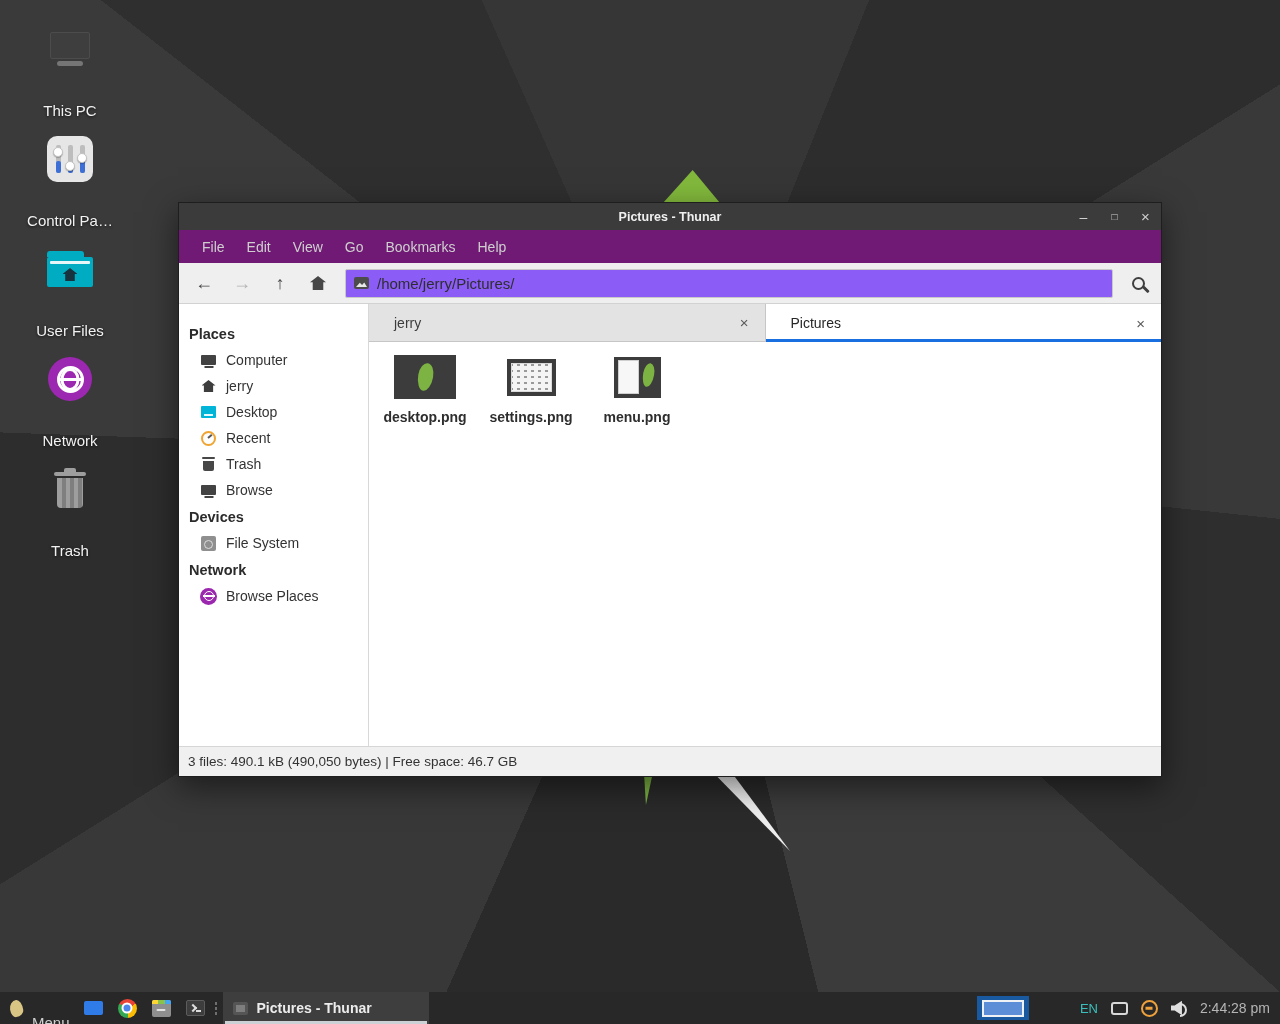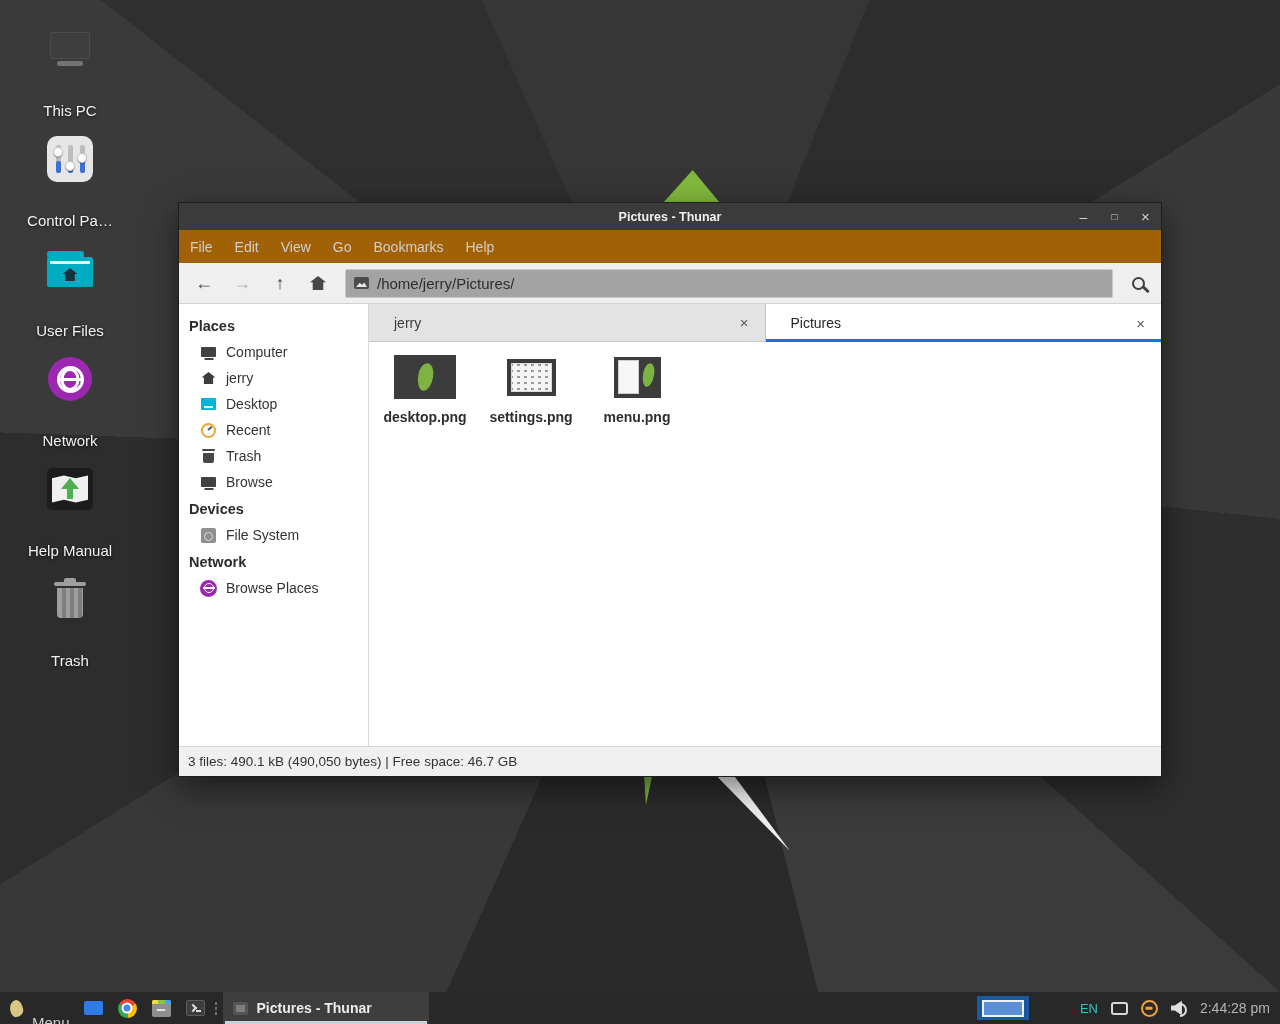--- a/index.html
+++ b/index.html
@@ -67,43 +67,43 @@
   .window { position:absolute; left:178px; top:202px; width:984px; height:575px;
     border:1px solid #1e1e1e; box-shadow:0 10px 30px rgba(0,0,0,.5); display:flex; flex-direction:column; background:#fff; }
   .titlebar { height:27px; background:#3b3b3b; display:flex; align-items:center; position:relative; flex:none; }
   .title { position:absolute; left:0; right:0; text-align:center; font-size:12.5px; font-weight:bold; color:#efefef; }
   .winbtns { margin-left:auto; display:flex; z-index:1; }
   .winbtn { width:31px; height:27px; display:flex; align-items:center; justify-content:center; color:#cfcfcf; cursor:default; }
   .winbtn.min { font-size:14px; }
   .winbtn.max { font-size:10px; }
   .winbtn.close { font-size:15px; }
 
-  .menubar { height:33px; background:#a16207; display:flex; align-items:flex-start; padding-left:0; flex:none; }
+  .menubar { height:33px; background:#701a75; display:flex; align-items:flex-start; padding-left:12px; flex:none; }
   .menuitem { padding:0 11px; font-size:14px; color:#cfcfcf; height:100%; display:flex; align-items:center; }
 
   .toolbar { height:41px; background:#efefef; border-bottom:1px solid #d2d2d2; display:flex; align-items:center; padding:0 6px; flex:none; }
   .navbtn { width:38px; height:31px; display:flex; align-items:center; justify-content:center;
     font-size:18px; font-weight:bold; color:#474747; }
   .navbtn.disabled { color:#b3b3b3; }
   .icon-house-tb { width:16px; height:14px; background:#474747; clip-path:polygon(50% 0,100% 45%,83% 45%,83% 100%,17% 100%,17% 45%,0 45%); }
-  .pathbar { flex:1; height:29px; margin:0 8px; background:#a3a3a3; border:1px solid #c9c9c9; border-radius:2px;
+  .pathbar { flex:1; height:29px; margin:0 8px; background:#8b5cf6; border:1px solid #c9c9c9; border-radius:2px;
     display:flex; align-items:center; padding:0 8px; gap:8px; }
   .icon-image-sm { position:relative; width:15px; height:12px; background:#4c4c4c; border-radius:2px; flex:none; }
   .icon-image-sm::after { content:""; position:absolute; left:2px; right:2px; bottom:2px; height:6px; background:#e8e8e8;
     clip-path:polygon(0 100%, 35% 30%, 55% 65%, 75% 25%, 100% 100%); }
   .pathtext { font-size:15px; color:#2e2e2e; }
   .searchbtn { width:34px; height:31px; display:flex; align-items:center; justify-content:center; }
   .icon-search { position:relative; width:13px; height:13px; border:2px solid #3f3f3f; border-radius:50%; }
   .icon-search::after { content:""; position:absolute; width:8px; height:2.5px; background:#3f3f3f;
     right:-7px; bottom:-3px; transform:rotate(45deg); border-radius:1px; }
 
   .winbody { flex:1; display:flex; min-height:0; }
 
   
-  .sidebar { width:190px; background:#fff; border-right:1px solid #d8d8d8; padding-top:8px; flex:none; }
+  .sidebar { width:190px; background:#fff; border-right:1px solid #d8d8d8; padding-top:16px; flex:none; }
   .sb-header { padding:6px 0 5px 10px; font-size:14.5px; font-weight:bold; color:#2b2b2b; }
   .sb-item { height:26px; display:flex; align-items:center; gap:9px; padding-left:21px; font-size:14px; color:#333; cursor:default; }
   .sbicon { width:17px; height:17px; display:flex; align-items:center; justify-content:center; flex:none; }
   .i-monitor { position:relative; width:15px; height:10px; background:#424242; border-radius:1px; }
   .i-monitor::after { content:""; position:absolute; left:50%; bottom:-3px; transform:translateX(-50%); width:9px; height:2.5px; background:#424242; }
   .i-home { width:14px; height:12px; background:#3d3d3d; clip-path:polygon(50% 0,100% 45%,83% 45%,83% 100%,17% 100%,17% 45%,0 45%); }
   .i-desktop { position:relative; width:15px; height:12px; background:#00b5d8; border-radius:1px; }
   .i-desktop::after { content:""; position:absolute; left:3px; right:3px; bottom:2px; height:2.5px; background:#e6fbff; }
   .i-clock { position:relative; width:15px; height:15px; border:2.5px solid #f0a432; border-radius:50%; background:#fefefe; }
   .i-clock::after { content:""; position:absolute; left:45%; top:45%; width:5px; height:2px; background:#555; transform-origin:left center; transform:rotate(-40deg); }
@@ -238,32 +238,20 @@
     <div class="d-cell">
       <div class="d-slot">
           <div class="dicon-network">
         <div class="globe-big"></div>
           </div>
         </div>
       <div class="d-label">Network</div>
     </div>
     <div class="d-cell">
       <div class="d-slot">
-          <div class="dicon-map">
-        <div class="map-paper"></div>
-        <div class="map-arrow">
-              <div class="head"></div>
-              <div class="stem"></div>
-            </div>
-          </div>
-        </div>
-      <div class="d-label">Help Manual</div>
-    </div>
-    <div class="d-cell">
-      <div class="d-slot">
           <div class="dicon-trash">
         <div class="handle"></div>
             <div class="lid"></div>
             <div class="can"></div>
           </div>
         </div>
       <div class="d-label">Trash</div>
     </div>
   </div>
 

